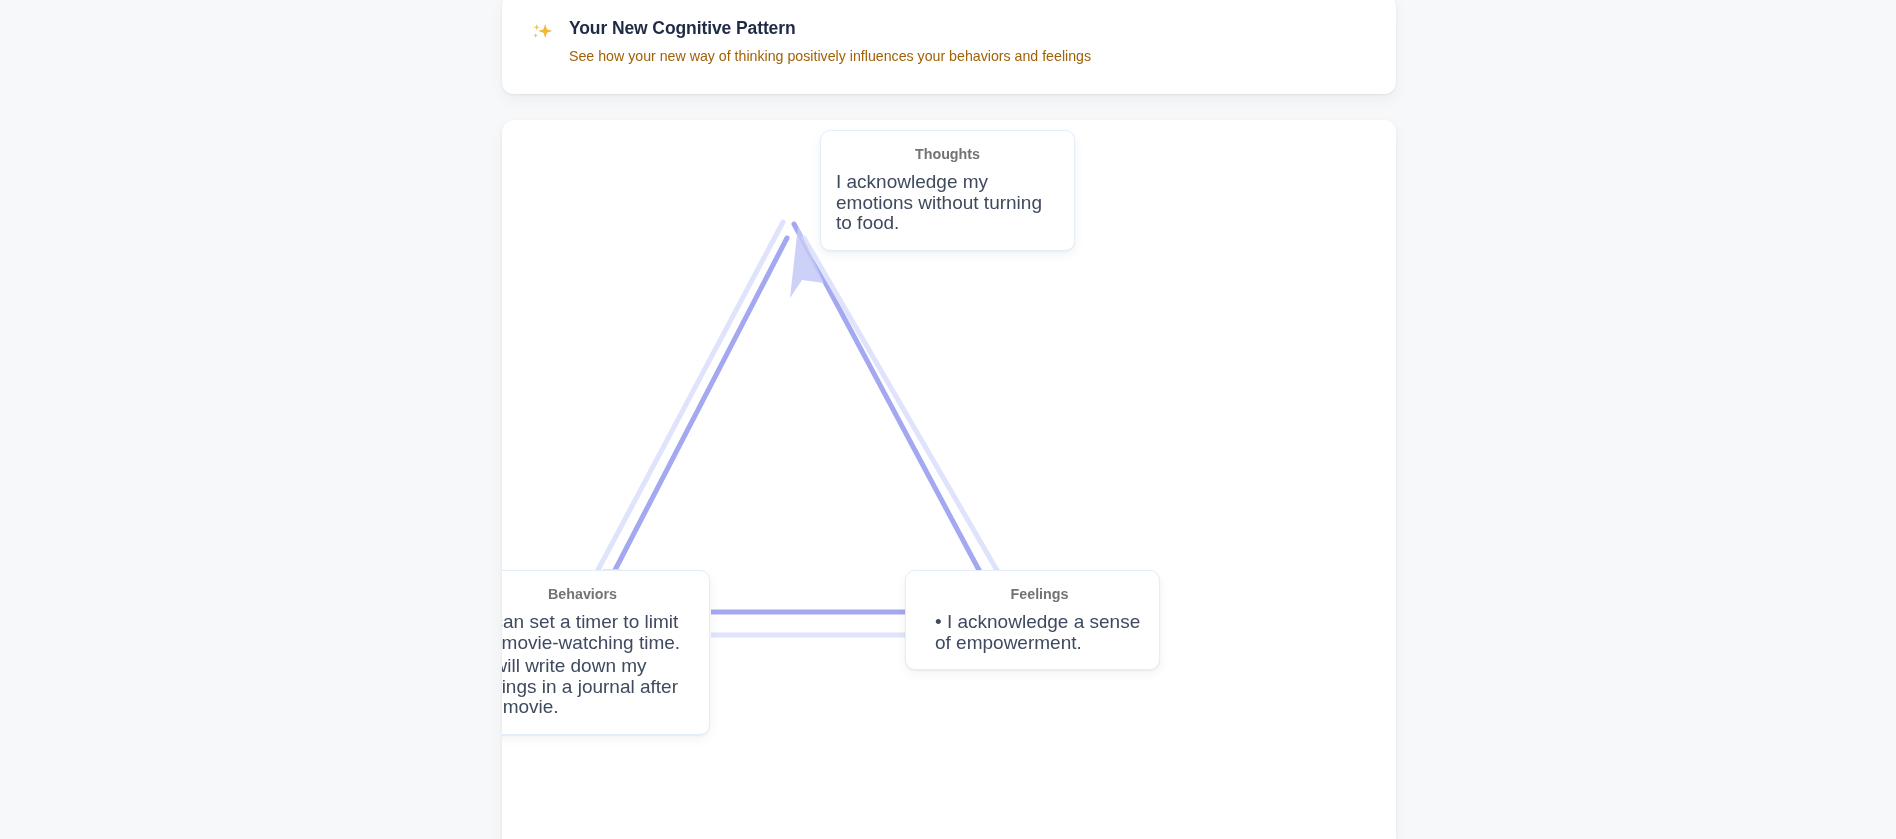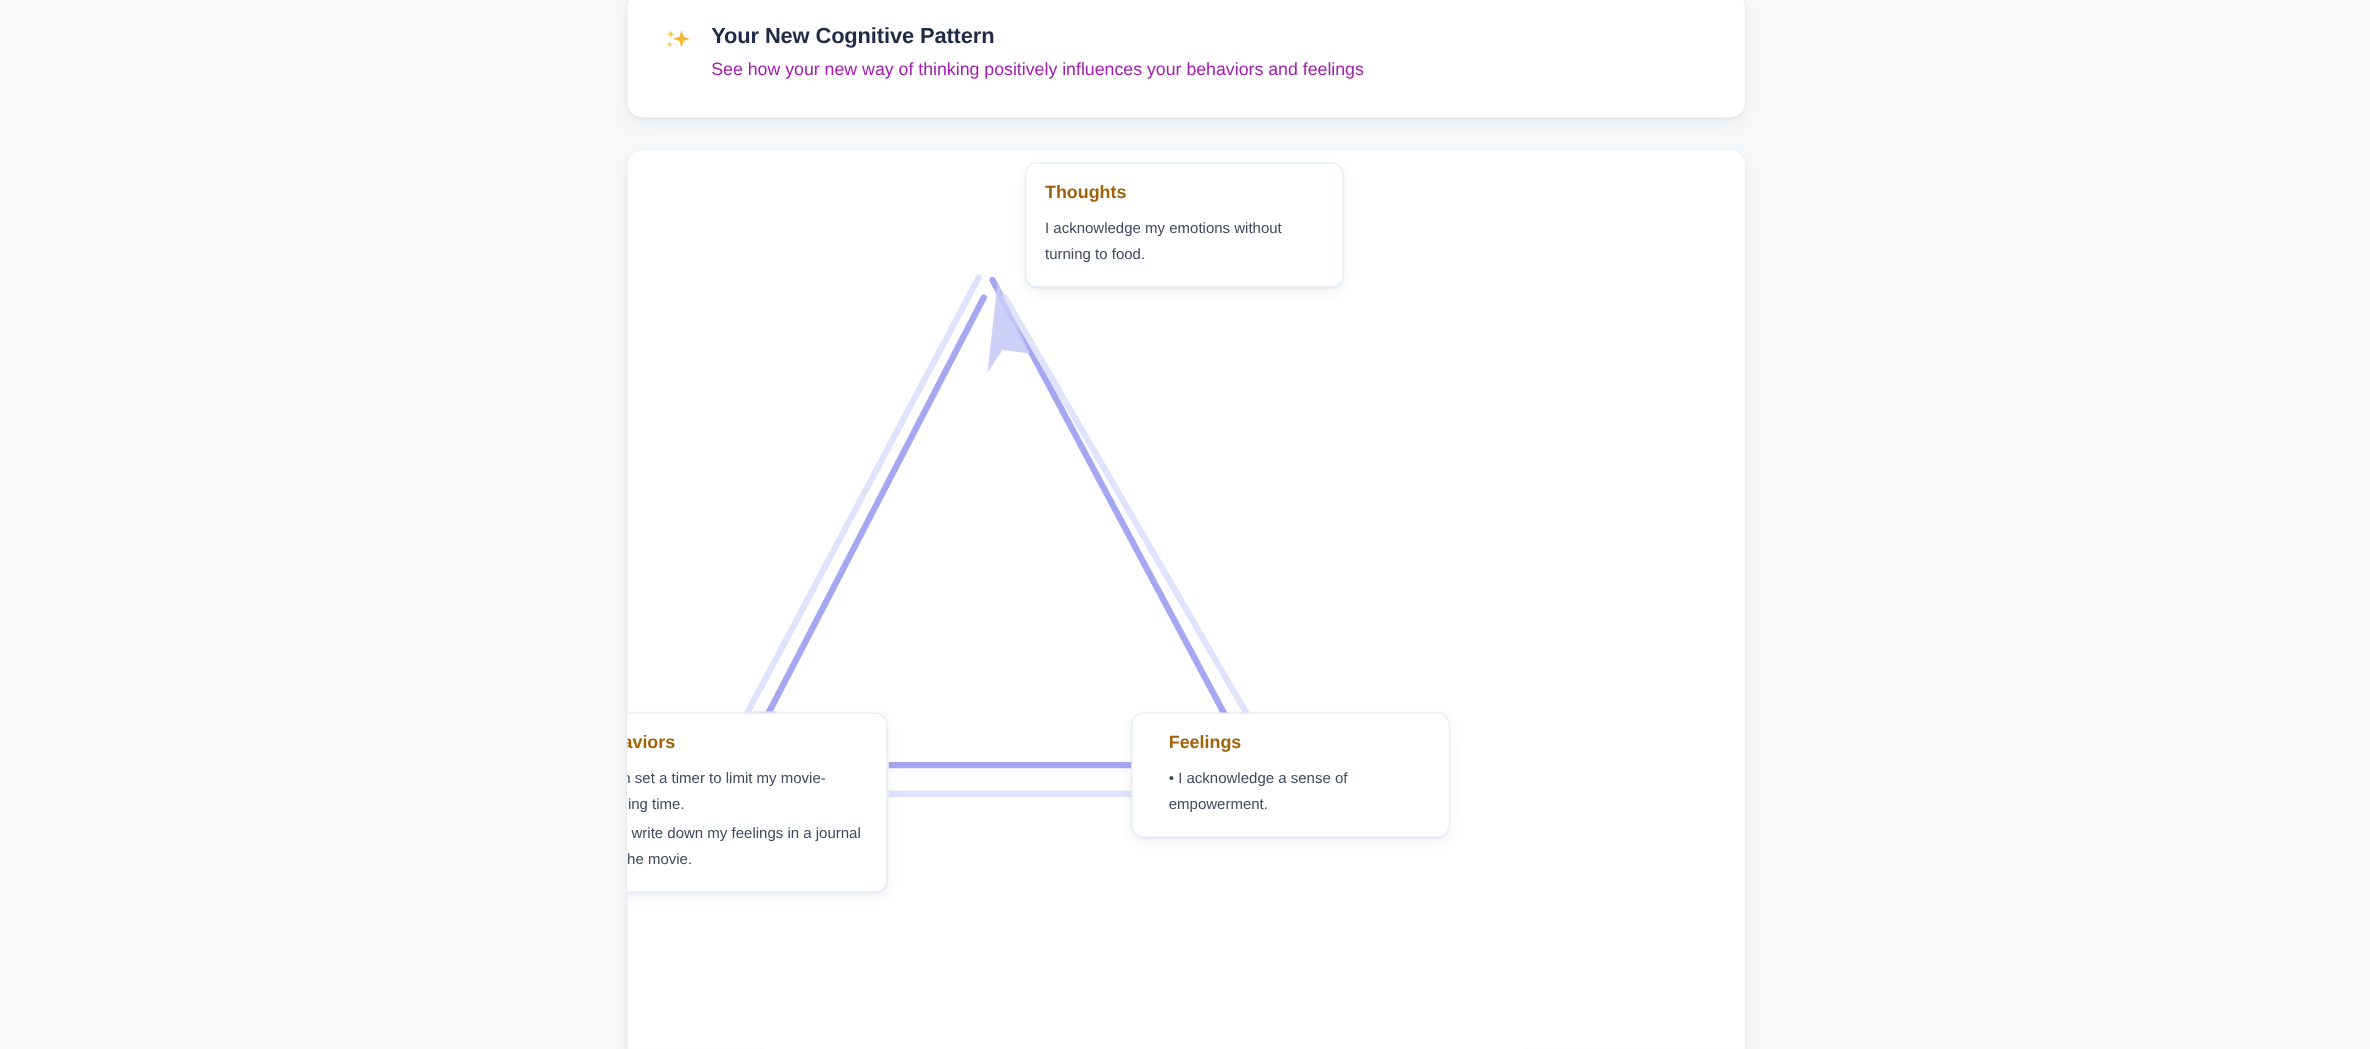--- a/index.html
+++ b/index.html
@@ -62,21 +62,21 @@
     font-weight: 700;
     color: #1f2b45;
     letter-spacing: -0.1px;
     line-height: 22px;
   }
 
   .header-subtitle {
     margin-top: 7px;
     font-size: 14.2px;
     font-weight: 400;
-    color: #a21caf;
+    color: #a16207;
     line-height: 20px;
   }
 
   
   .diagram-card {
     position: absolute;
     left: 502px;
     top: 120px;
     width: 894px;
     height: 730px;
@@ -108,27 +108,28 @@
     border: 1px solid #e3eefb;
     border-radius: 10px;
     box-shadow: 0 1px 2px rgba(16, 24, 40, 0.05),
                 0 4px 12px rgba(16, 24, 40, 0.05);
     padding: 14px 15px 16px 15px;
   }
 
   .node-title {
     font-size: 14.3px;
     font-weight: 700;
-    color: #a16207;
+    color: #737373;
     line-height: 18px;
     margin-bottom: 9px;
+    text-align: center;
   }
 
   .node-body {
-    font-size: 12px;
+    font-size: 19px;
     font-weight: 400;
     color: #3f4a5f;
     line-height: 20.5px;
   }
 
   .node-body .bullet-line { margin-bottom: 3px; }
   .node-body .bullet-line:last-child { margin-bottom: 0; }
 
   .node-thoughts {
     left: 318px;

